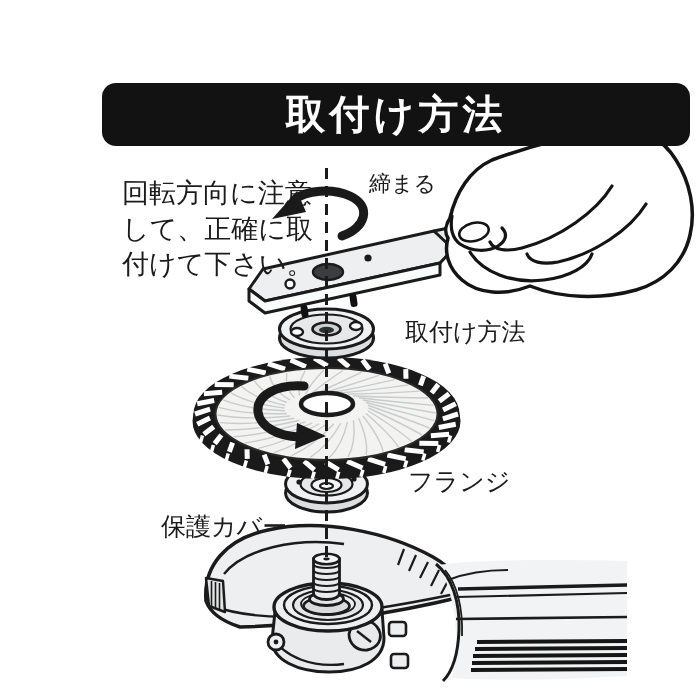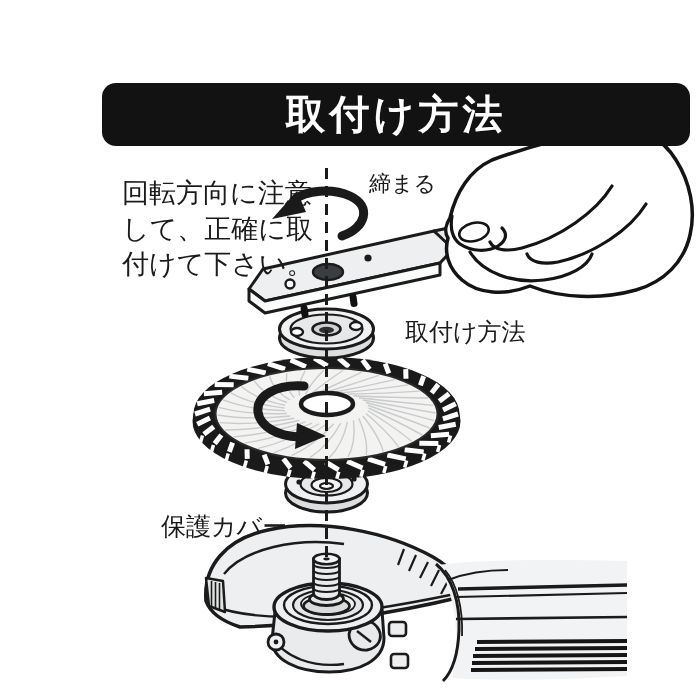--- a/index.html
+++ b/index.html
@@ -238,14 +238,15 @@
 
   <div id="title-bar">
     <span id="title-text">取付け方法</span>
   </div>
 
   <div id="instruction" class="jp">回転方向に注意
 して、正確に取
 付けて下さい。</div>
   <div id="label-tighten" class="jp">締まる</div>
   <div id="label-locknut" class="jp">取付け方法</div>
+  <div id="label-flange" class="jp">フランジ</div>
   <div id="label-guard" class="jp">保護カバー</div>
 </div>
 
 </body></html>

